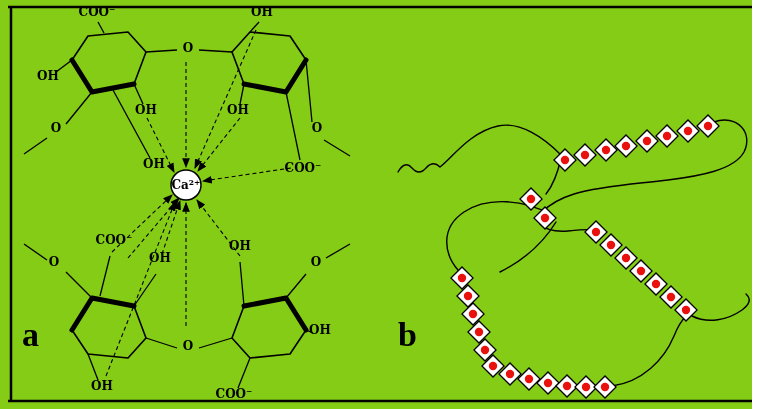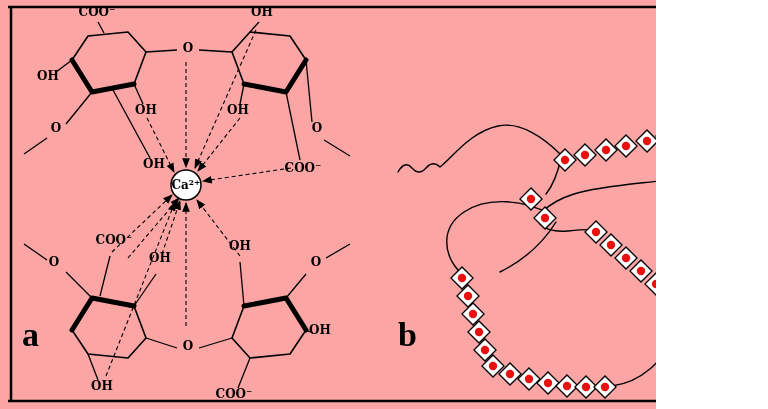--- a/index.html
+++ b/index.html
@@ -1,16 +1,16 @@
 <!DOCTYPE html>
 <html><head>
 <meta charset="utf-8">
 <style>
   html,body{margin:0;padding:0;background:#ffffff;}
-  .figure{width:656px;height:409px;background:#fca5a5;position:relative;overflow:hidden;text-align:center;}
+  .figure{width:752px;height:409px;background:#84cc16;position:relative;overflow:hidden;text-align:center;}
   svg{display:block;}
   .chem{font:700 12px "DejaVu Serif", serif; text-anchor:middle; fill:#000;}
   .ca{font:700 12px "DejaVu Serif", serif; text-anchor:middle; fill:#000;}
   .panel-label{font:700 34px "Liberation Serif", serif; fill:#000;}
   .thin{stroke:#000;stroke-width:1.6;fill:none;stroke-linejoin:round;}
   .bold{stroke:#000;stroke-width:5;fill:none;stroke-linejoin:round;stroke-linecap:round;}
   .stub{stroke:#000;stroke-width:1.3;}
   .arrow{stroke:#000;stroke-width:1.1;stroke-dasharray:4 3;fill:none;}
   .chain{stroke:#000;stroke-width:1.4;fill:none;stroke-linejoin:round;stroke-linecap:round;}
   .frame{stroke:#000;stroke-width:2.5;}

